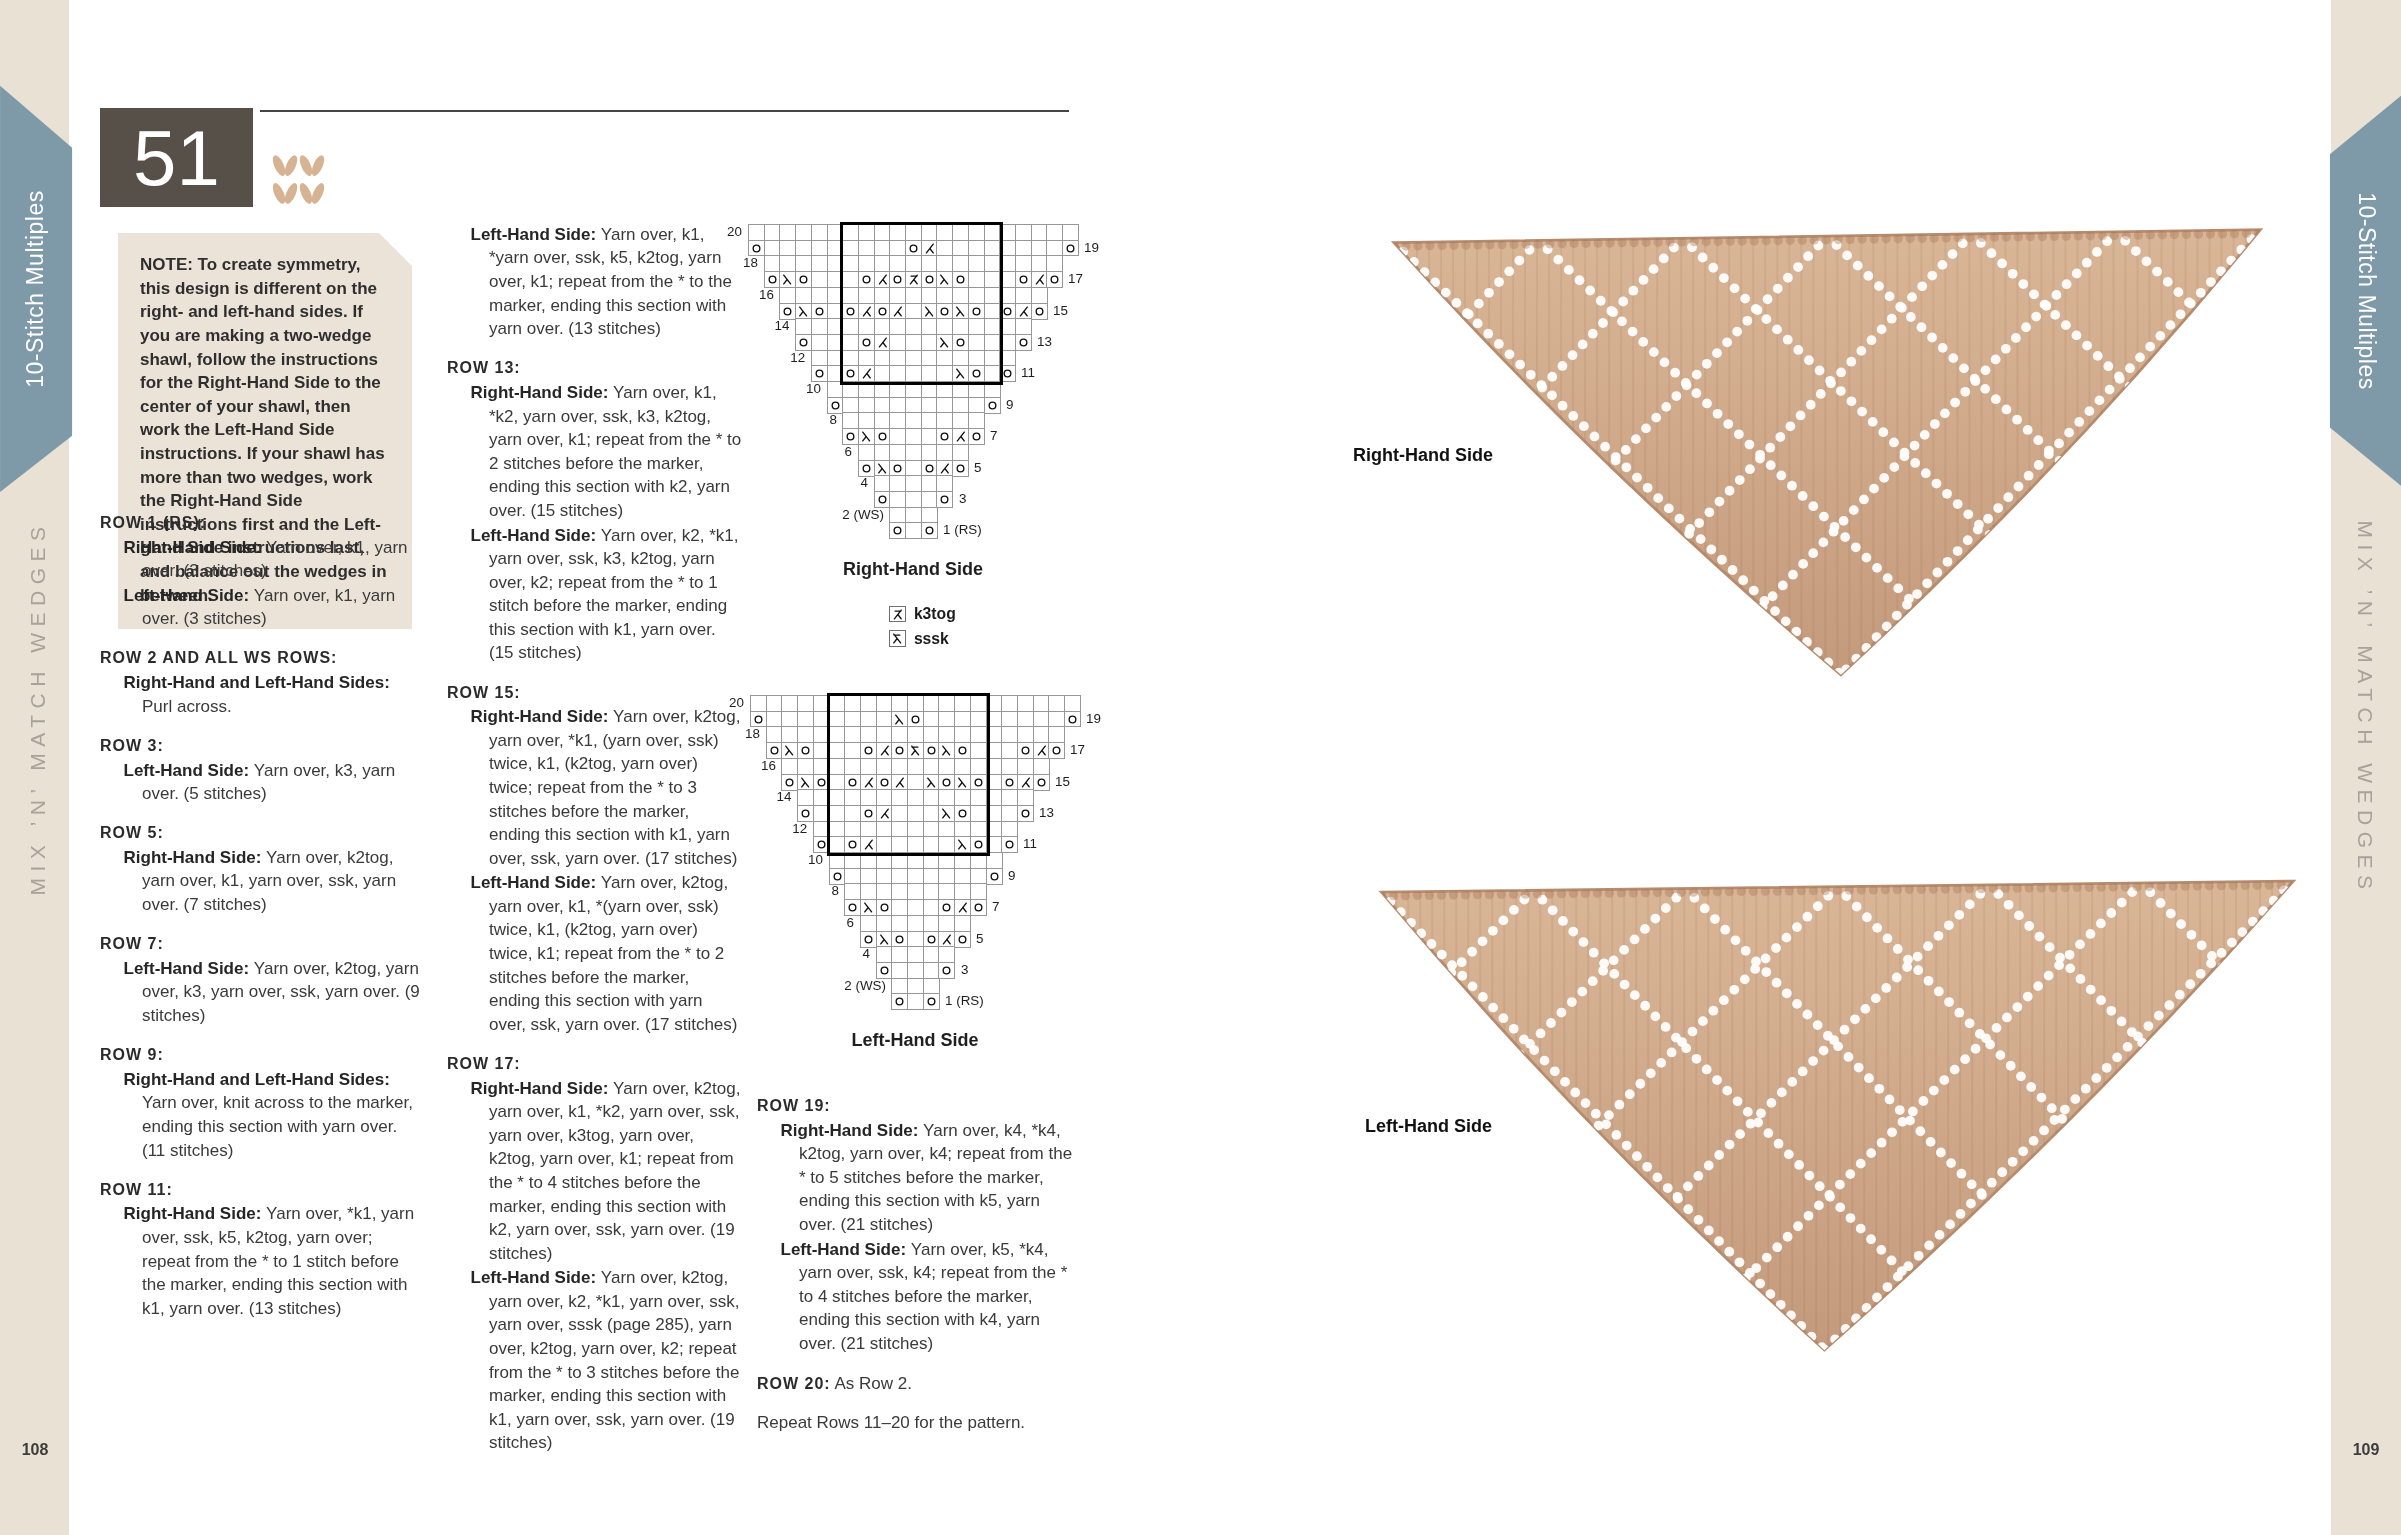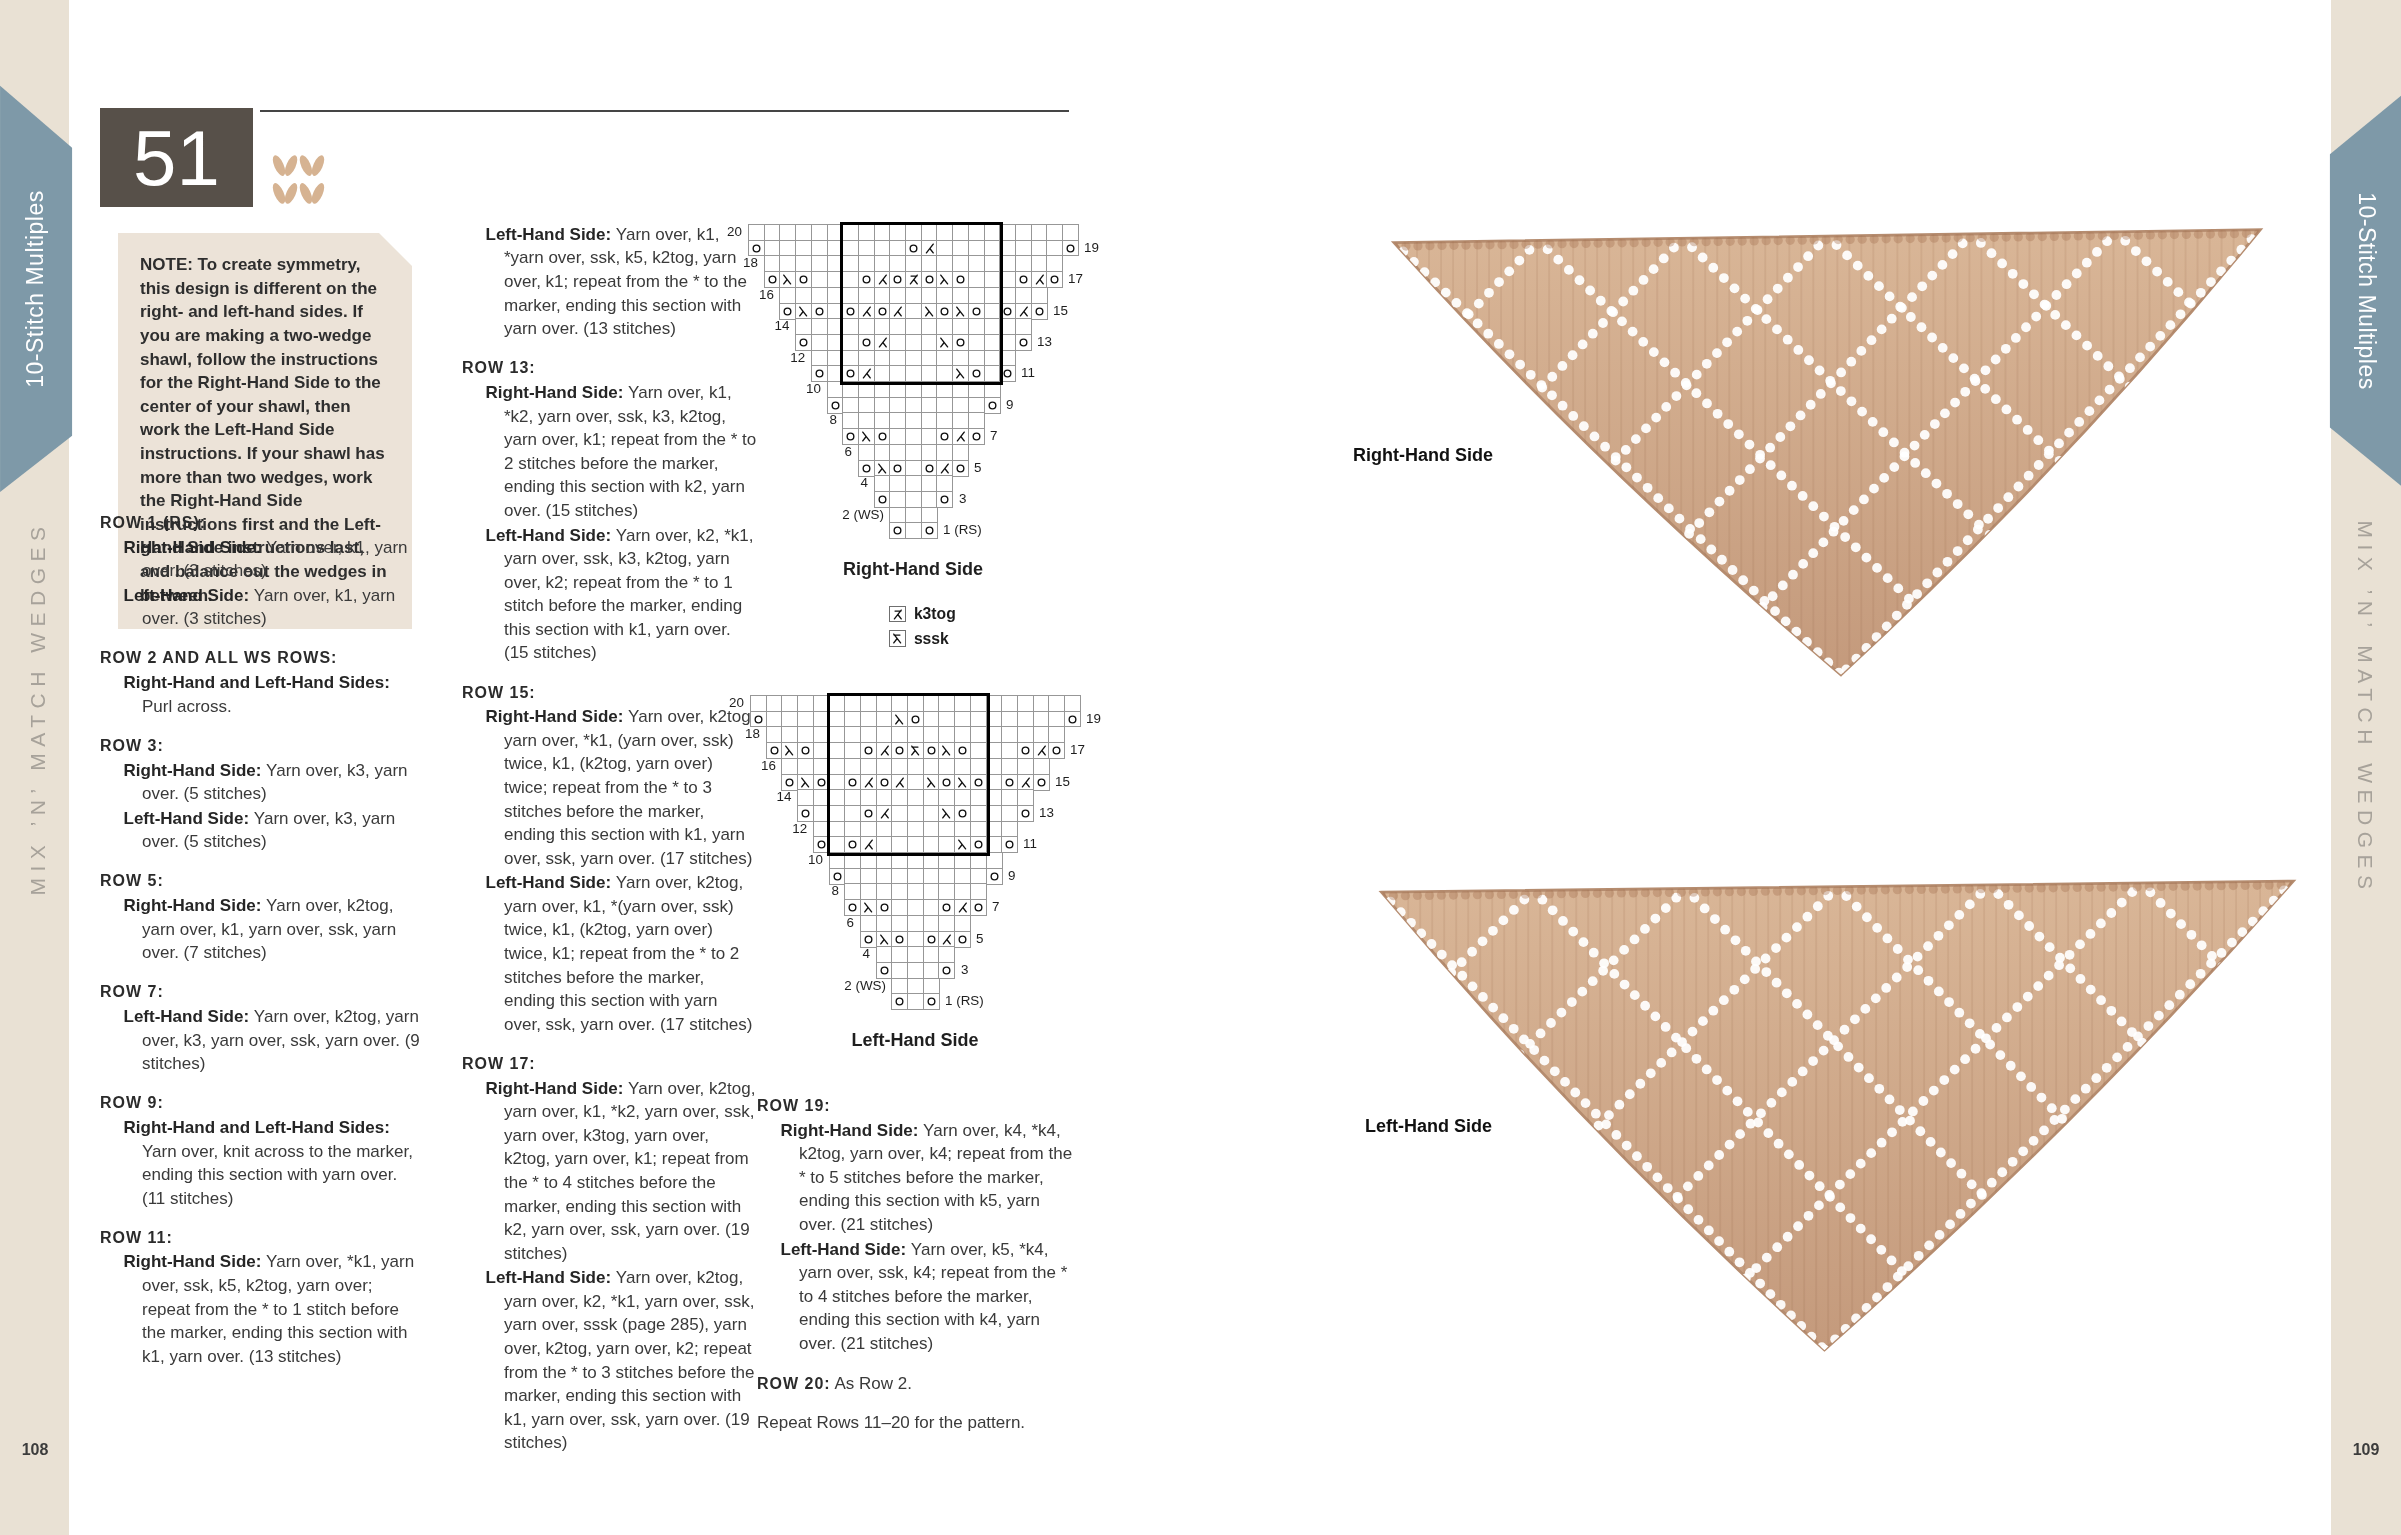--- a/index.html
+++ b/index.html
@@ -20,21 +20,21 @@
   .badge span{color:#fff;font-size:78px;line-height:1;font-weight:400;}
   .rule{position:absolute;left:260px;top:110px;width:809px;height:1.8px;background:#454545;}
   
   .notebox{position:absolute;left:118px;top:233px;width:294px;box-sizing:border-box;
            background:#ece3d8;padding:20.3px 22px 22px 22px;
            clip-path:polygon(0 0, calc(100% - 33px) 0, 100% 33px, 100% 100%, 0 100%);
            font-size:17px;line-height:23.6px;font-weight:700;color:#2e2e2e;}
   
   .icol{position:absolute;}
   .col1{left:100px;top:514px;width:325px;}
-  .col2{left:462px;top:222px;width:297px;}
+  .col2{left:447px;top:222px;width:297px;}
   .col3text{left:757px;top:1097px;width:321px;}
   .rowhead{font-size:16px;font-weight:700;letter-spacing:1px;color:#2b2b2b;margin:18.5px 0 3.7px 0;}
   .rowblock:first-child .rowhead{margin-top:0;}
   .entry{font-size:17px;line-height:23.6px;color:#3a3a3a;padding-left:42px;text-indent:-18.5px;margin:0.9px 0;}
   .lbl{font-weight:700;color:#252525;}
   .blocktext{display:block;text-indent:0;}
   .plain{font-size:17px;line-height:23.6px;color:#3a3a3a;margin-top:16.6px;}
   .inline-text{font-weight:400;letter-spacing:0;font-size:17px;color:#3a3a3a;}
   
   .chart{position:absolute;width:330px;height:314px;}
@@ -101,21 +101,20 @@
         <div class="rowhead">ROW 1 (RS):</div>
         <div class="entry"><span class="lbl">Right-Hand Side: </span><span>Yarn over, k1, yarn over. (3 stitches)</span></div>
         <div class="entry"><span class="lbl">Left-Hand Side: </span><span>Yarn over, k1, yarn over. (3 stitches)</span></div>
       </div>
       <div class="rowblock">
         <div class="rowhead">ROW 2 AND ALL WS ROWS:</div>
         <div class="entry"><span class="lbl">Right-Hand and Left-Hand Sides: </span><span class="blocktext">Purl across.</span></div>
       </div>
       <div class="rowblock">
         <div class="rowhead">ROW 3:</div>
-        <div class="entry"><span class="lbl">Right-Hand Side: </span><span>Yarn over, k3, yarn over. (5 stitches)</span></div>
         <div class="entry"><span class="lbl">Left-Hand Side: </span><span>Yarn over, k3, yarn over. (5 stitches)</span></div>
       </div>
       <div class="rowblock">
         <div class="rowhead">ROW 5:</div>
         <div class="entry"><span class="lbl">Right-Hand Side: </span><span>Yarn over, k2tog, yarn over, k1, yarn over, ssk, yarn over. (7 stitches)</span></div>
       </div>
       <div class="rowblock">
         <div class="rowhead">ROW 7:</div>
         <div class="entry"><span class="lbl">Left-Hand Side: </span><span>Yarn over, k2tog, yarn over, k3, yarn over, ssk, yarn over. (9 stitches)</span></div>
       </div>

